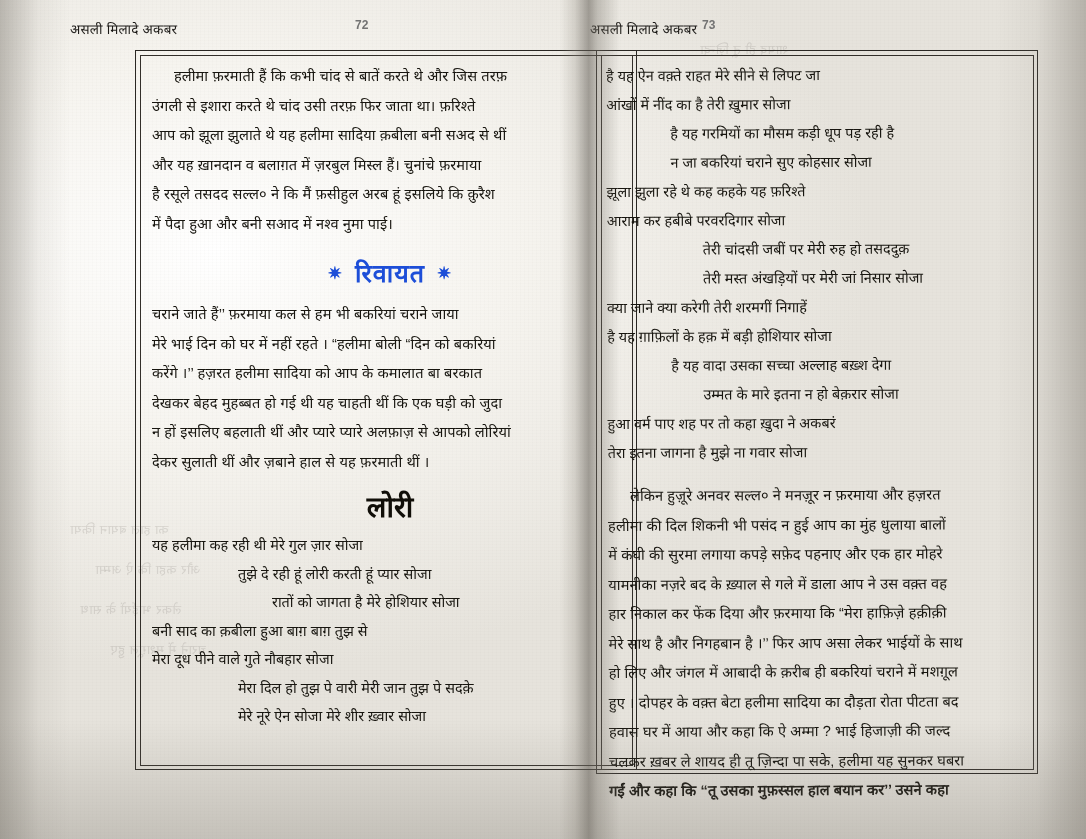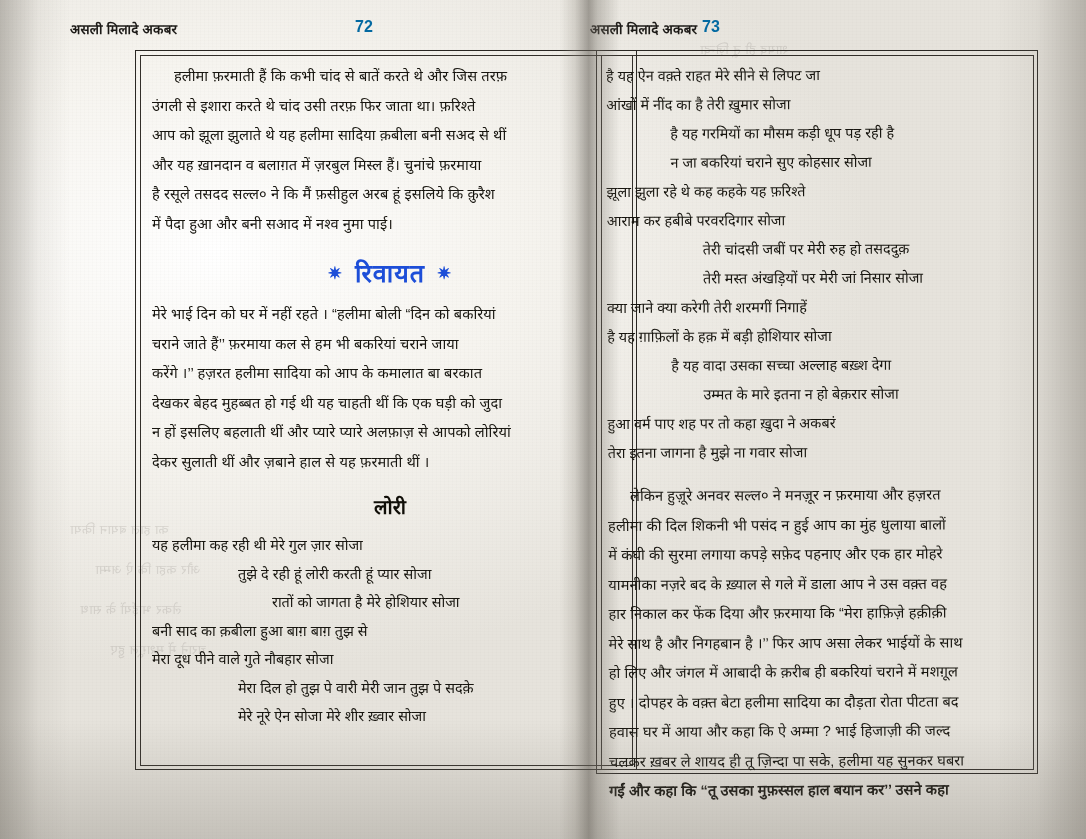--- a/index.html
+++ b/index.html
@@ -84,29 +84,29 @@
     position: absolute;
     top: 0;
     height: 839px;
   }
   .page-left  { left: 60px;  width: 520px; }
   .page-right { left: 590px; width: 430px; }
 
   .runhead {
     position: absolute;
     font-size: 13.5px;
-    font-weight: bold;
+    font-weight: normal;
     color: #1c1a17;
     letter-spacing: .2px;
   }
   .folio {
     position: absolute;
-    font-size: 16px;
+    font-size: 12px;
     font-weight: bold;
-    color: #0369a1;
+    color: #737373;
   }
 
   
   .frame {
     position: absolute;
     border: 1.6px solid #2a2723;
     box-shadow: 0 0 0 3px #ffffff00;
   }
   .frame::after {
     content: "";
@@ -138,21 +138,21 @@
     color: #1d4ed8;
     line-height: 40px;
   }
   .heading .star {
     font-size: 17px;
     vertical-align: 3px;
     margin: 0 12px;
   }
   .heading-lori {
     text-align: center;
-    font-size: 20px;
+    font-size: 29px;
     font-weight: bold;
     color: #100e08;
     line-height: 44px;
   }
 
   .poem { font-size: 14.4px; line-height: 28.5px; }
   .poem .ind0 { padding-left: 0px; }
   .poem .ind1 { padding-left: 86px; }
   .poem .ind2 { padding-left: 120px; }
 
@@ -195,22 +195,22 @@
       <span class="ln j">उंगली से इशारा करते थे चांद उसी तरफ़ फिर जाता था। फ़रिश्ते</span>
       <span class="ln j">आप को झूला झुलाते थे यह हलीमा सादिया क़बीला बनी सअद से थीं</span>
       <span class="ln j">और यह ख़ानदान व बलाग़त में ज़रबुल मिस्ल हैं। चुनांचे फ़रमाया</span>
       <span class="ln j">है रसूले तसदद सल्ल० ने कि मैं फ़सीहुल अरब हूं इसलिये कि क़ुरैश</span>
       <span class="ln j">में पैदा हुआ और बनी सआद में नश्व नुमा पाई।</span>
 
       <div class="heading" style="margin-top:14px; margin-bottom:6px;">
         <span class="star">✷</span><span>रिवायत</span><span class="star">✷</span>
       </div>
 
+      <span class="ln j">चराने जाते हैं’’ फ़रमाया कल से हम भी बकरियां चराने जाया</span>
       <span class="ln j">मेरे भाई दिन को घर में नहीं रहते । “हलीमा बोली “दिन को बकरियां</span>
-      <span class="ln j">चराने जाते हैं’’ फ़रमाया कल से हम भी बकरियां चराने जाया</span>
       <span class="ln j">करेंगे ।’’ हज़रत हलीमा सादिया को आप के कमालात बा बरकात</span>
       <span class="ln j">देखकर बेहद मुहब्बत हो गई थी यह चाहती थीं कि एक घड़ी को जुदा</span>
       <span class="ln j">न हों इसलिए बहलाती थीं और प्यारे प्यारे अलफ़ाज़ से आपको लोरियां</span>
       <span class="ln j">देकर सुलाती थीं और ज़बाने हाल से यह फ़रमाती थीं ।</span>
 
       <div class="heading-lori" style="margin-top:8px; margin-bottom:2px;">लोरी</div>
 
       <div class="poem">
         <span class="ln ind0">यह हलीमा कह रही थी मेरे गुल ज़ार सोजा</span>
         <span class="ln ind1">तुझे दे रही हूं लोरी करती हूं प्यार सोजा</span>

